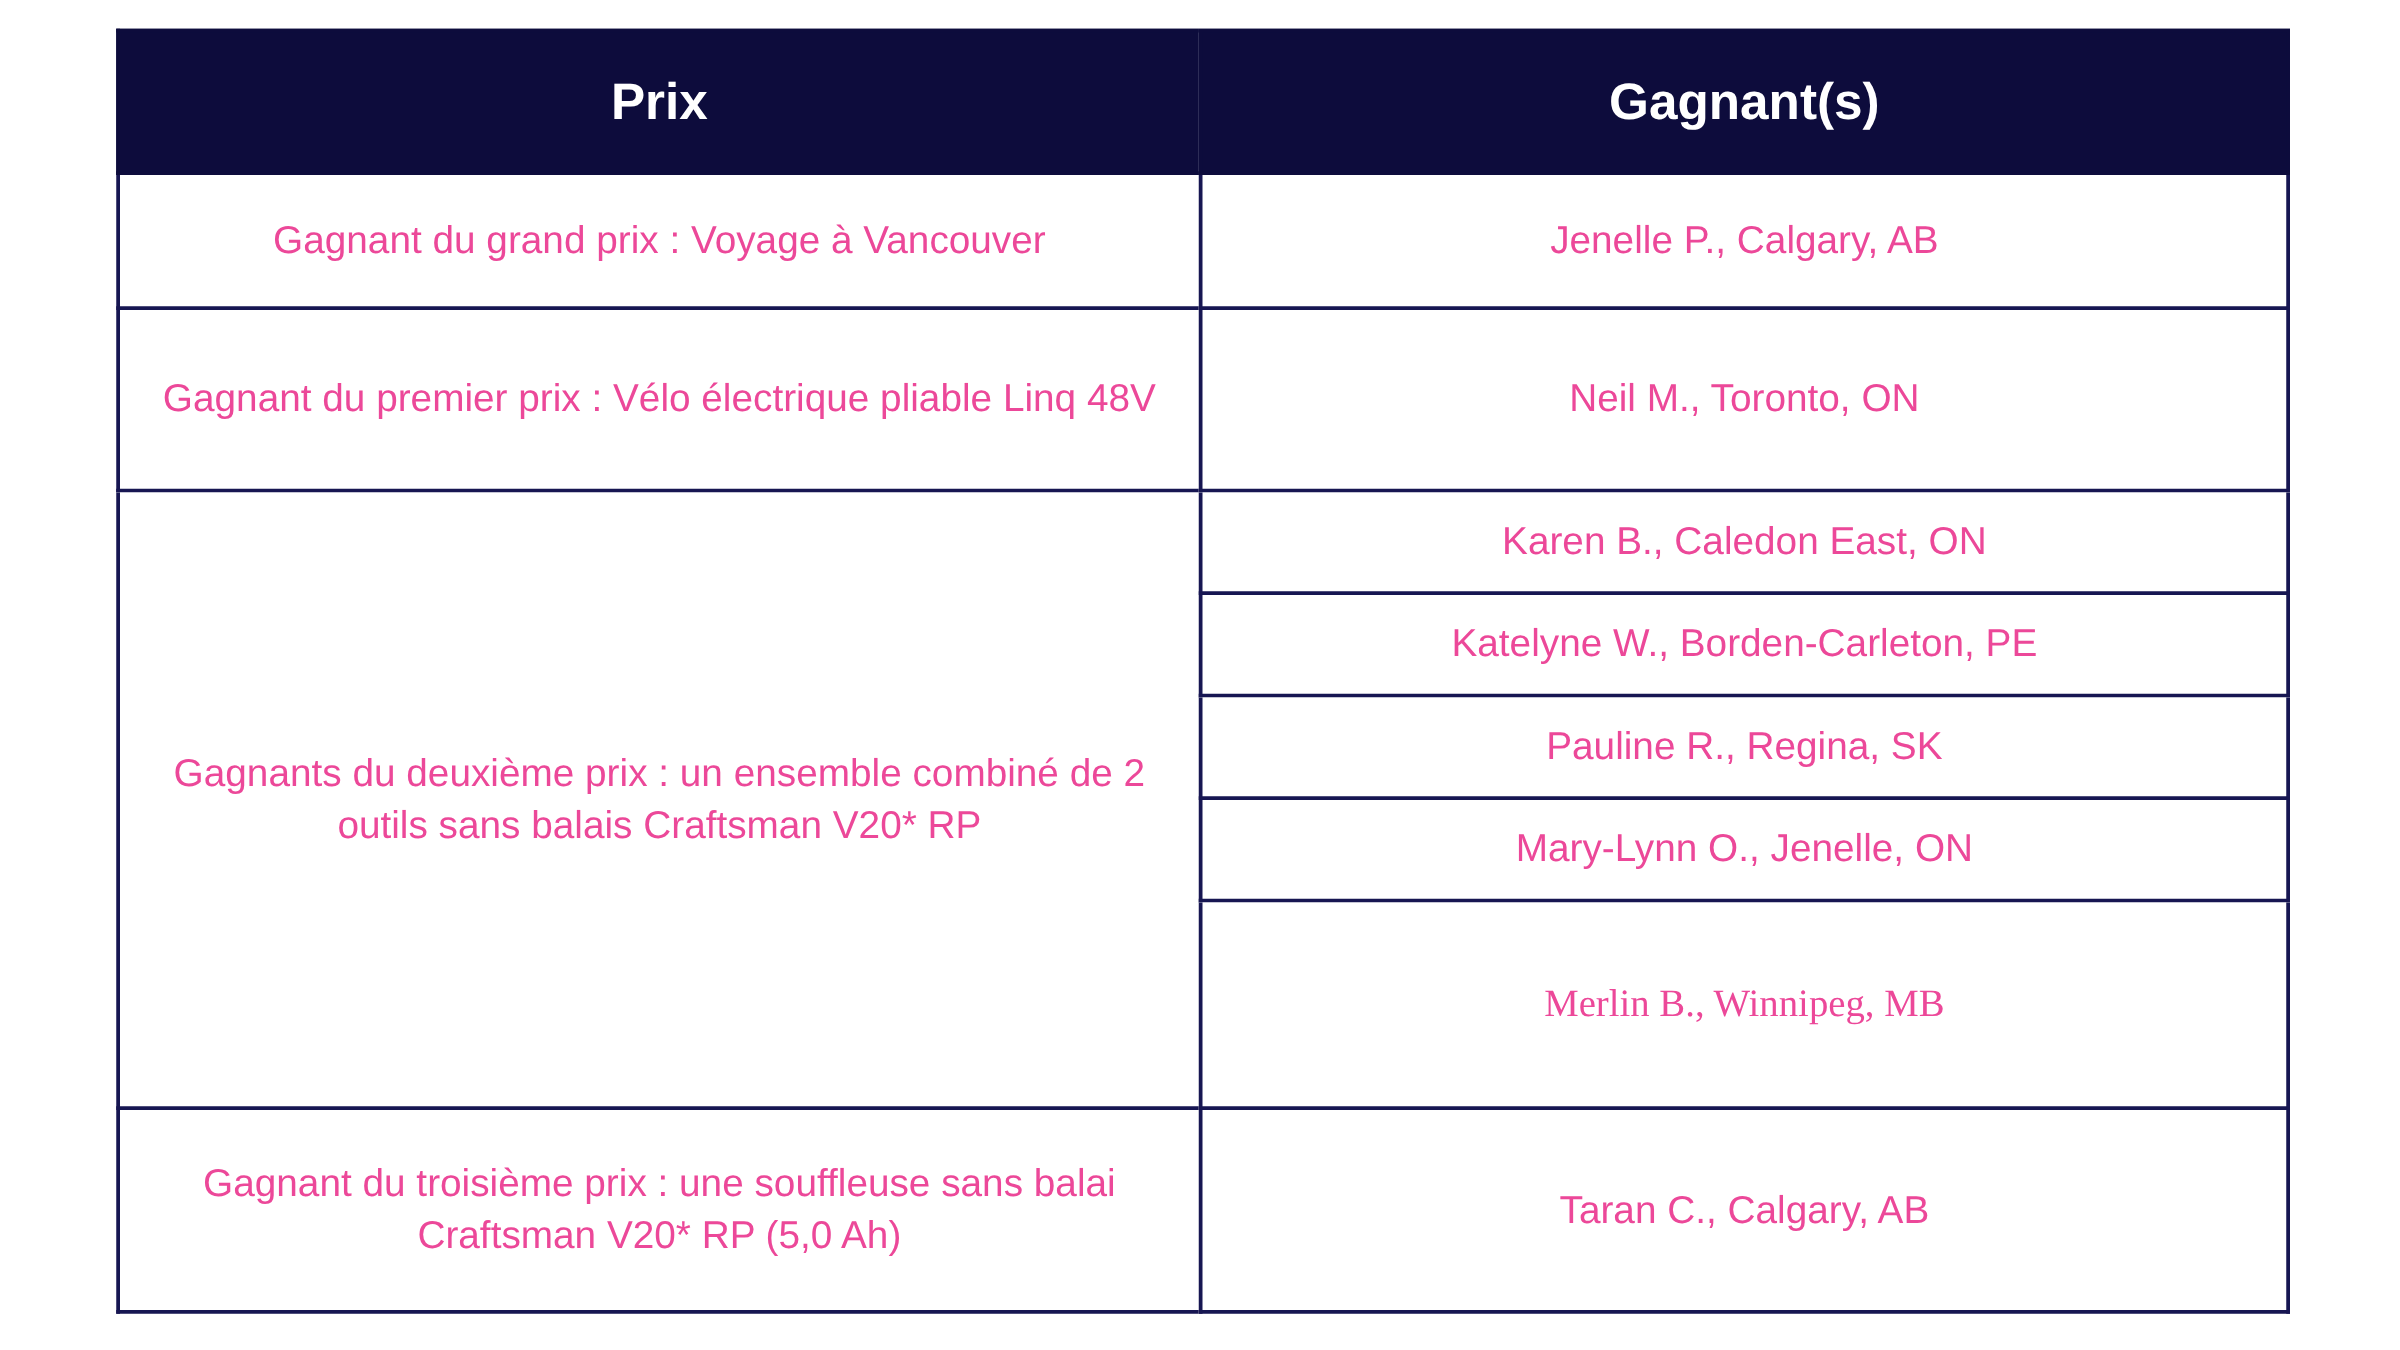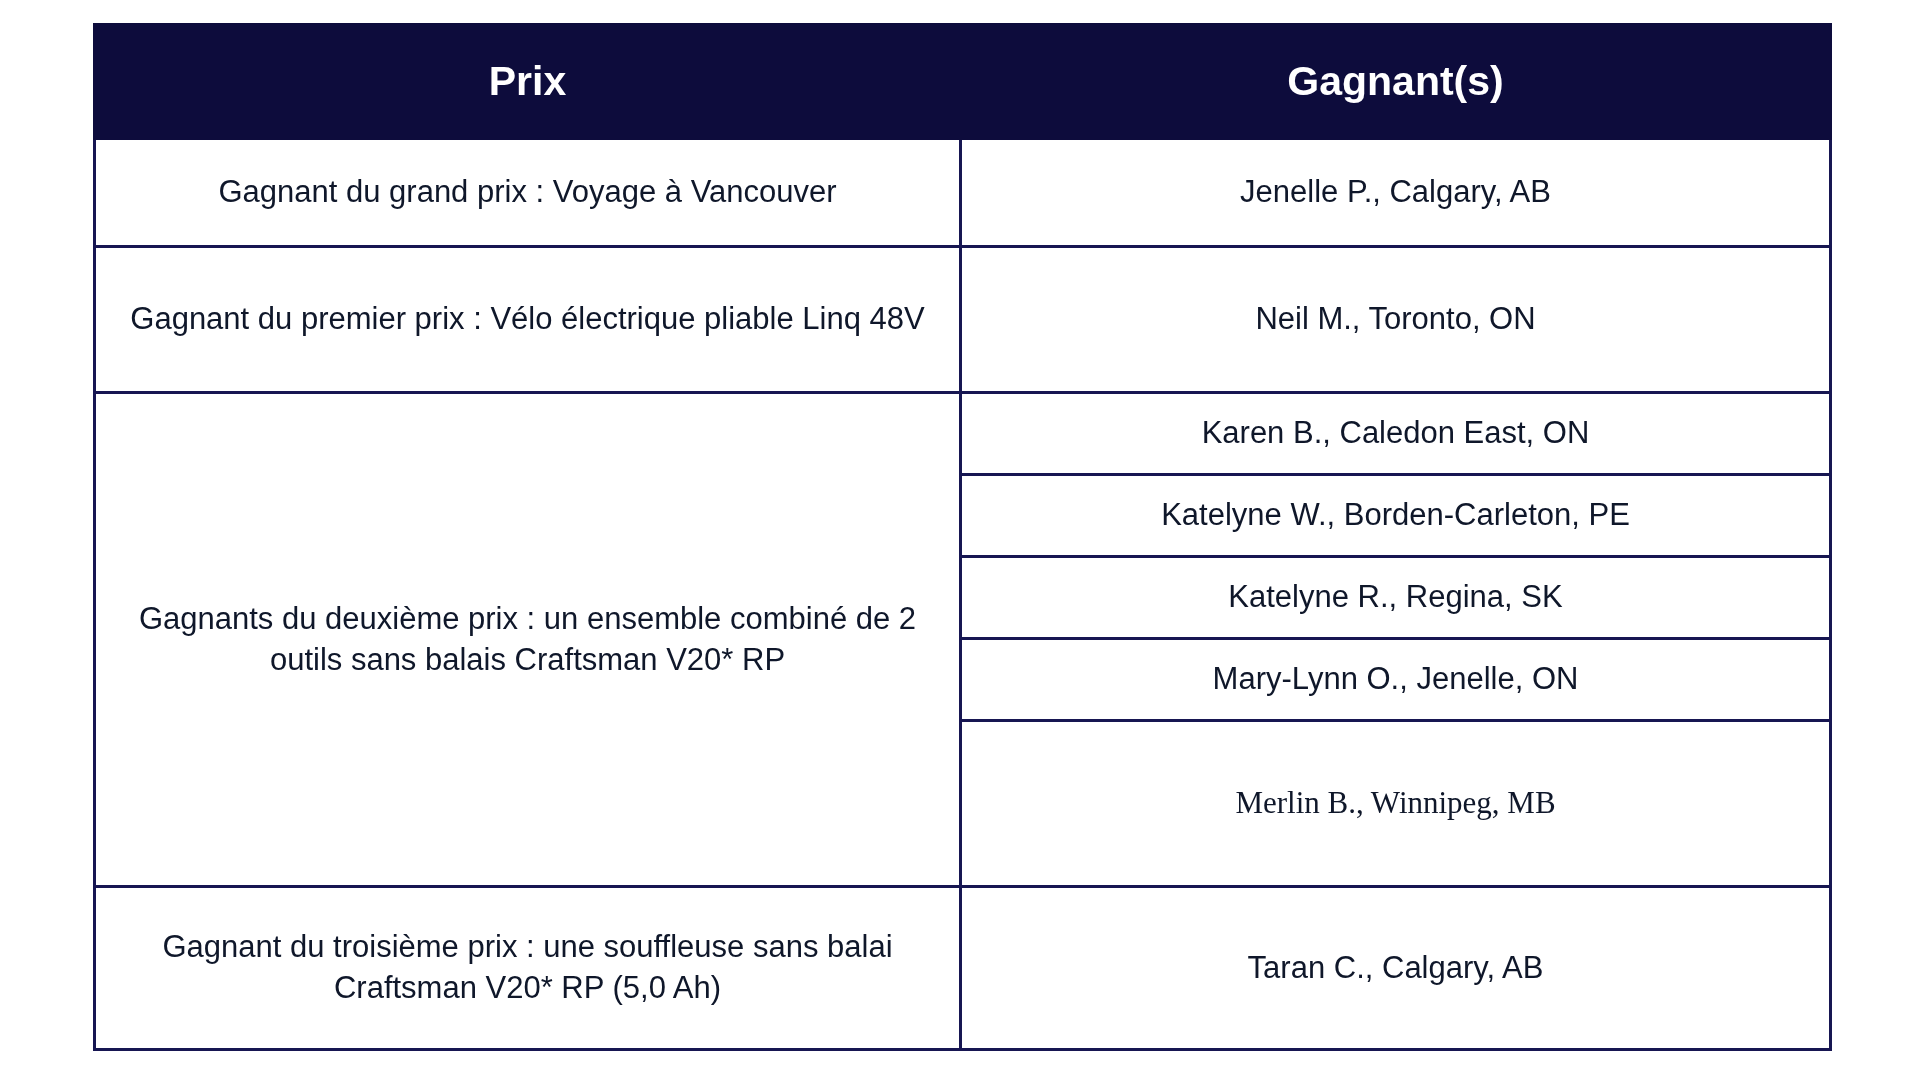--- a/index.html
+++ b/index.html
@@ -57,21 +57,21 @@
   thead th.th-winner {
     border-right: 3px solid #0D0C3C;
   }
 
   
   tbody td {
     border: 3px solid #171652;
     border-top: none;
     border-right: none;
     background: #ffffff;
-    color: #0f172a;
+    color: #ec4899;
     font-size: 31px;
     line-height: 1.32;
     text-align: center;
     vertical-align: middle;
     padding: 6px 22px;
     box-sizing: border-box;
   }
   tbody td.cell-winner {
     border-right: 3px solid #171652;
   }
@@ -119,21 +119,21 @@
       </tr>
 
       <tr class="h-82">
         <td class="cell-prize cell-prize-merged" rowspan="5">Gagnants du deuxième prix : un ensemble combiné de 2 outils sans balais Craftsman V20* RP</td>
         <td class="cell-winner">Karen B., Caledon East, ON</td>
       </tr>
       <tr class="h-82">
         <td class="cell-winner">Katelyne W.,  Borden-Carleton, PE</td>
       </tr>
       <tr class="h-82">
-        <td class="cell-winner">Katelyne R., Regina, SK</td>
+        <td class="cell-winner">Pauline R., Regina, SK</td>
       </tr>
       <tr class="h-82">
         <td class="cell-winner">Mary-Lynn O., Jenelle, ON</td>
       </tr>
       <tr class="h-166">
         <td class="cell-winner">Merlin B., Winnipeg, MB</td>
       </tr>
 
       <tr class="h-163">
         <td class="cell-prize">Gagnant du troisième prix : une souffleuse sans balai Craftsman V20* RP (5,0 Ah)</td>

